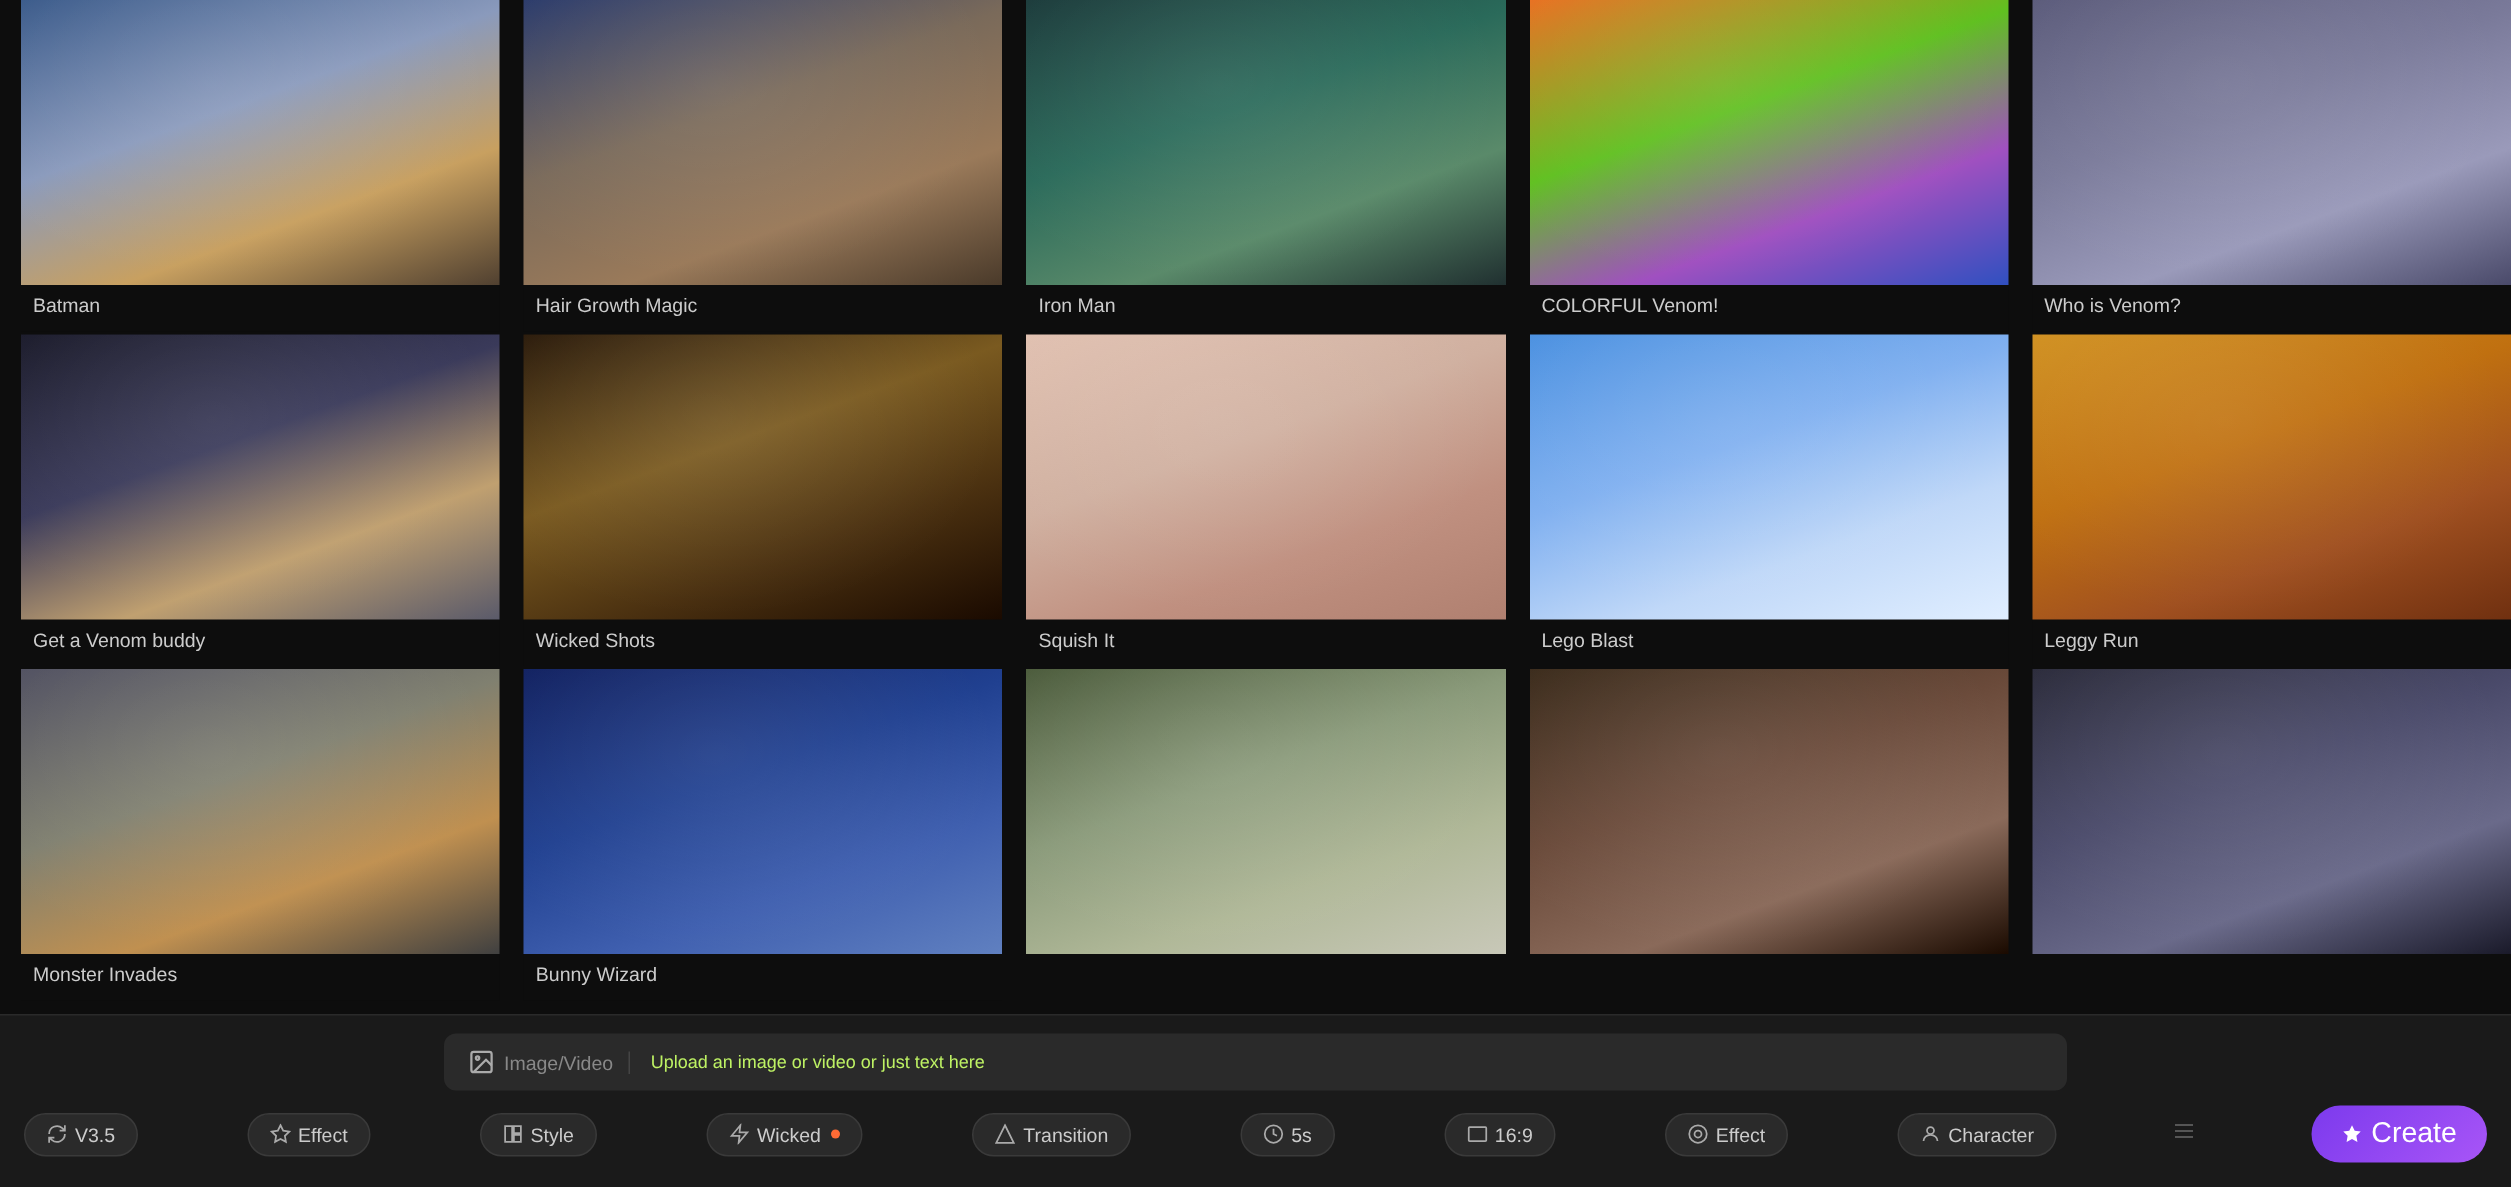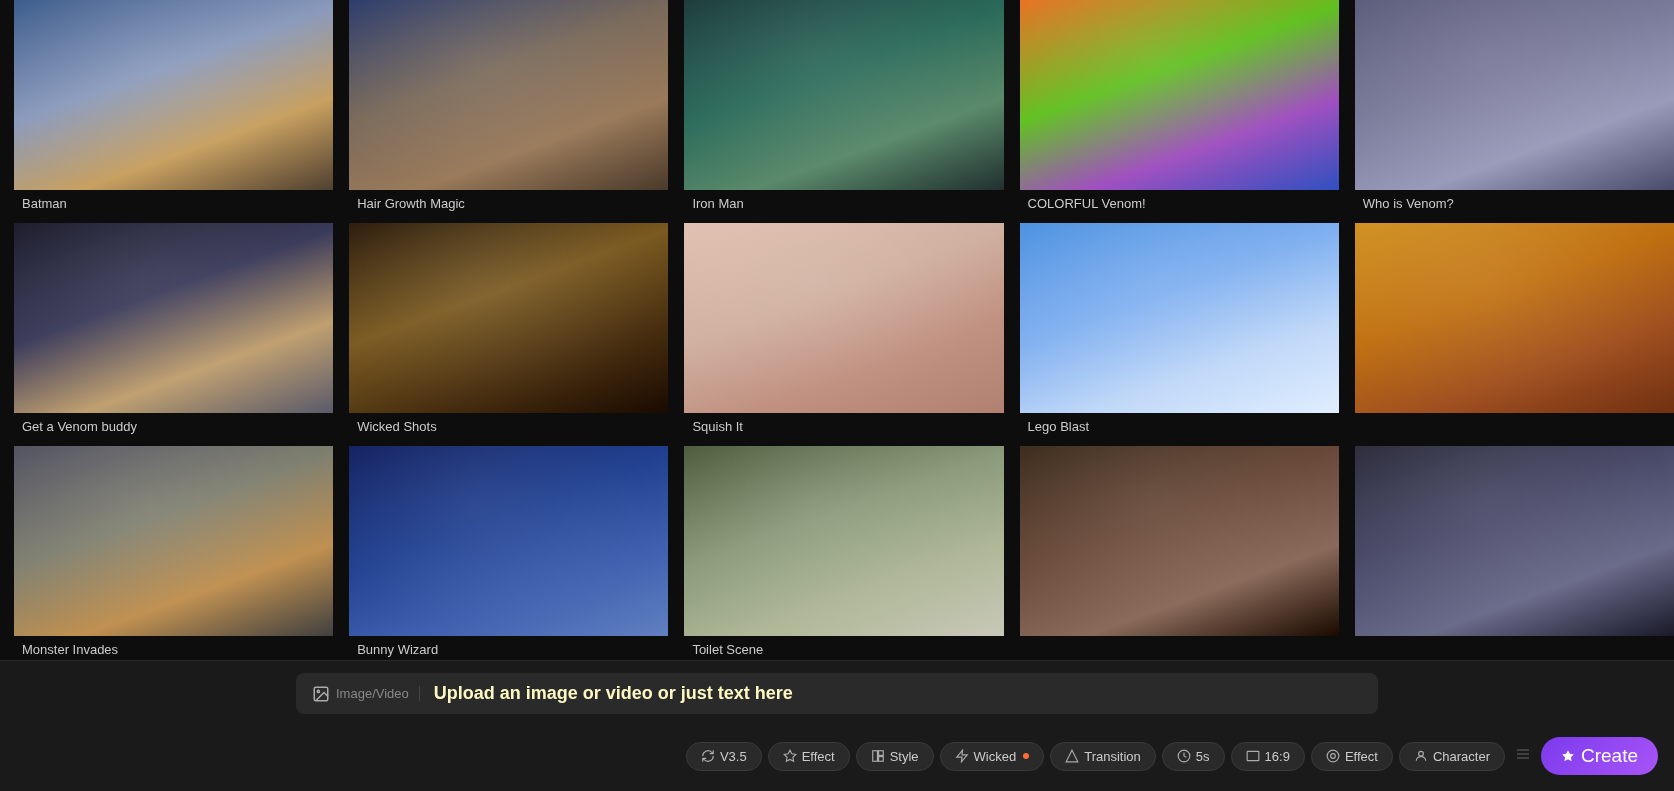--- a/index.html
+++ b/index.html
@@ -42,21 +42,21 @@
     .toolbar-wrapper {
       position: fixed;
       bottom: 0;
       left: 0;
       right: 0;
       background: #1a1a1a;
       border-top: 1px solid #2a2a2a;
       padding: 12px 16px;
       display: flex;
       flex-direction: column;
-      gap: 23px;
+      gap: 10px;
     }
 
     .upload-bar {
       display: flex;
       align-items: center;
       background: #2a2a2a;
       border-radius: 8px;
       padding: 10px 16px;
       gap: 10px;
       margin-left: 280px;
@@ -73,30 +73,29 @@
 
     .upload-label {
       font-size: 13px;
       color: #888;
       border-right: 1px solid #444;
       padding-right: 10px;
       margin-right: 4px;
     }
 
     .upload-placeholder {
-      font-size: 18px;
-      color: #fef9c3;
+      font-size: 12px;
+      color: #bef264;
       flex: 1;
-      font-weight: bold;
     }
 
     .controls-bar {
       display: flex;
       align-items: center;
-      justify-content: flex-end;
+      justify-content: space-between;
       gap: 6px;
       padding-bottom: 4px;
     }
 
     .ctrl-btn {
       display: flex;
       align-items: center;
       gap: 5px;
       background: #2a2a2a;
       border: 1px solid #3a3a3a;
@@ -211,40 +210,40 @@
         <div class="gallery-item">
           <div class="thumb" style="background: linear-gradient(160deg, rgb(74, 144, 224) 0%, rgb(128, 176, 240) 40%, rgb(192, 216, 248) 70%, rgb(224, 238, 255) 100%);">
             <div style="position: absolute; inset: 0px; background: radial-gradient(at 40% 30%, rgba(255, 255, 255, 0.08) 0%, transparent 70%);"></div>
           </div>
           <div class="item-title">Lego Blast</div>
         </div>
         <div class="gallery-item">
           <div class="thumb" style="background: linear-gradient(160deg, rgb(208, 144, 32) 0%, rgb(192, 112, 16) 40%, rgb(160, 80, 32) 70%, rgb(112, 48, 16) 100%);">
             <div style="position: absolute; inset: 0px; background: radial-gradient(at 40% 30%, rgba(255, 255, 255, 0.08) 0%, transparent 70%);"></div>
           </div>
+          <div class="item-title">Leggy Run</div>
         </div>
       </div>
       <div class="gallery-row">
         <div class="gallery-item">
           <div class="thumb" style="background: linear-gradient(160deg, rgb(80, 80, 96) 0%, rgb(128, 128, 112) 40%, rgb(192, 144, 80) 70%, rgb(64, 64, 64) 100%);">
             <div style="position: absolute; inset: 0px; background: radial-gradient(at 40% 30%, rgba(255, 255, 255, 0.08) 0%, transparent 70%);"></div>
           </div>
           <div class="item-title">Monster Invades</div>
         </div>
         <div class="gallery-item">
           <div class="thumb" style="background: linear-gradient(160deg, rgb(16, 32, 96) 0%, rgb(32, 64, 144) 40%, rgb(64, 96, 176) 70%, rgb(96, 128, 192) 100%);">
             <div style="position: absolute; inset: 0px; background: radial-gradient(at 40% 30%, rgba(255, 255, 255, 0.08) 0%, transparent 70%);"></div>
           </div>
           <div class="item-title">Bunny Wizard</div>
         </div>
         <div class="gallery-item">
           <div class="thumb" style="background: linear-gradient(160deg, rgb(74, 90, 58) 0%, rgb(138, 154, 122) 40%, rgb(176, 184, 152) 70%, rgb(200, 200, 184) 100%);">
             <div style="position: absolute; inset: 0px; background: radial-gradient(at 40% 30%, rgba(255, 255, 255, 0.08) 0%, transparent 70%);"></div>
           </div>
-          <div class="item-title">Toilet Scene</div>
         </div>
         <div class="gallery-item">
           <div class="thumb" style="background: linear-gradient(160deg, rgb(58, 42, 26) 0%, rgb(106, 74, 58) 40%, rgb(138, 106, 90) 70%, rgb(26, 10, 0) 100%);">
             <div style="position: absolute; inset: 0px; background: radial-gradient(at 40% 30%, rgba(255, 255, 255, 0.08) 0%, transparent 70%);"></div>
           </div>
         </div>
         <div class="gallery-item">
           <div class="thumb" style="background: linear-gradient(160deg, rgb(42, 42, 58) 0%, rgb(74, 74, 106) 40%, rgb(106, 106, 138) 70%, rgb(26, 26, 42) 100%);">
             <div style="position: absolute; inset: 0px; background: radial-gradient(at 40% 30%, rgba(255, 255, 255, 0.08) 0%, transparent 70%);"></div>
           </div>

